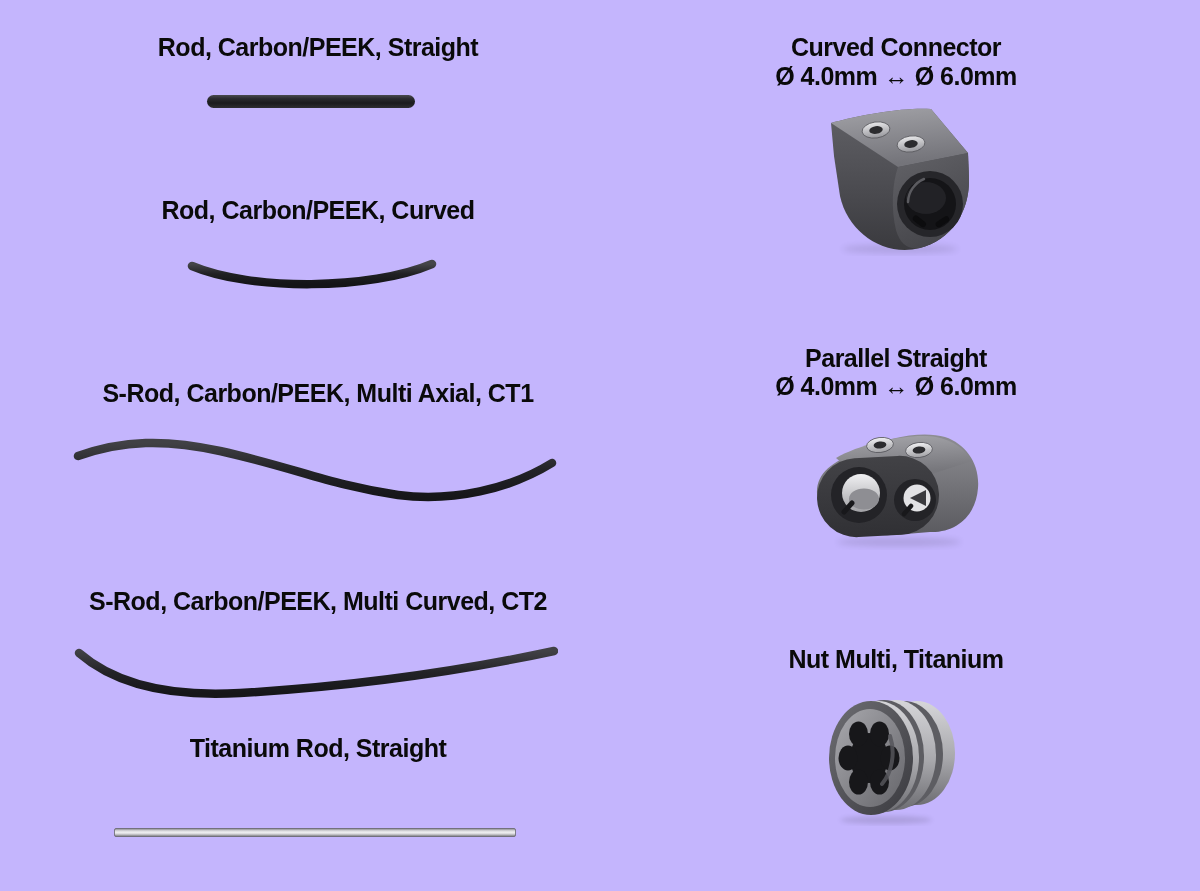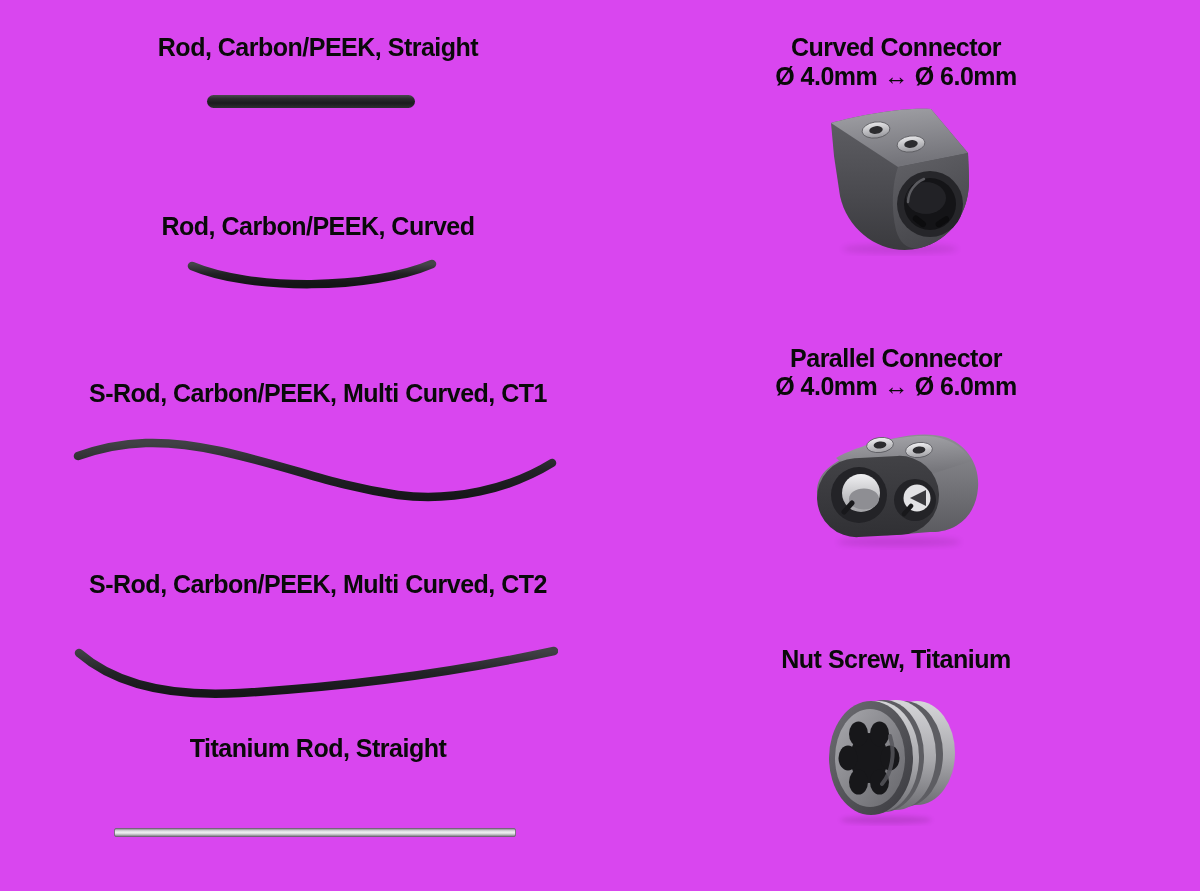--- a/index.html
+++ b/index.html
@@ -1,17 +1,17 @@
 <!DOCTYPE html>
 <html><head>
 <meta charset="utf-8">
 <style>
   html,body{margin:0;padding:0;background:#ffffff;}
   .canvas{
-    position:relative;width:1200px;height:891px;background:#d946ef;
+    position:relative;width:1200px;height:891px;background:#c4b5fd;
     font-family:"Liberation Sans",sans-serif;overflow:hidden;
   }
   .lbl{
     position:absolute;font-weight:700;font-size:25px;letter-spacing:-0.5px;
     color:#0a0a0a;text-align:center;line-height:29px;white-space:nowrap;
   }
   .lbl.left-col{left:0;width:636px;}
   .lbl.right-col{left:676px;width:440px;}
   .art{position:absolute;}
   .art svg{display:block;}
@@ -31,49 +31,49 @@
             <stop offset="0" stop-color="#4a4a4e"></stop>
               <stop offset="0.28" stop-color="#2b2b2f"></stop>
             <stop offset="0.62" stop-color="#1b1b1e"></stop>
               <stop offset="1" stop-color="#2e2e31"></stop>
           </linearGradient>
         </defs>
         <rect x="1" y="1" width="208" height="13" rx="6.5" fill="url(#gCarbonBar)"></rect>
       </svg>
     </div>
 
-    <div class="lbl left-col" style="top:212px">Rod, Carbon/PEEK, Curved</div>
+    <div class="lbl left-col" style="top:196px">Rod, Carbon/PEEK, Curved</div>
     <div class="art" style="left:186px;top:256px">
       <svg width="252" height="46" viewBox="0 0 252 46">
         <defs>
           <linearGradient id="gCarbonCurve" x1="0" y1="0" x2="0" y2="1">
             <stop offset="0" stop-color="#454549"></stop>
               <stop offset="0.5" stop-color="#202023"></stop>
             <stop offset="1" stop-color="#141417"></stop>
           </linearGradient>
         </defs>
         <path d="M 6,10 C 65,35 185,34 246,8" fill="none" stroke="url(#gCarbonCurve)" stroke-width="8.5" stroke-linecap="round"></path>
       </svg>
     </div>
 
-    <div class="lbl left-col" style="top:379px">S-Rod, Carbon/PEEK, Multi Curved, CT1</div>
+    <div class="lbl left-col" style="top:379px">S-Rod, Carbon/PEEK, Multi Axial, CT1</div>
     <div class="art" style="left:68px;top:436px">
       <svg width="490" height="72" viewBox="0 0 490 72">
         <defs>
           <linearGradient id="gCarbonS1" x1="0" y1="0" x2="0" y2="1">
             <stop offset="0" stop-color="#414145"></stop>
               <stop offset="0.5" stop-color="#232327"></stop>
             <stop offset="1" stop-color="#161619"></stop>
           </linearGradient>
         </defs>
         <path d="M 10,20 C 55,4 98,3 152,15 C 228,32 262,49 330,59 C 385,66 442,53 484,27" fill="none" stroke="url(#gCarbonS1)" stroke-width="8.5" stroke-linecap="round"></path>
       </svg>
     </div>
 
-    <div class="lbl left-col" style="top:570px">S-Rod, Carbon/PEEK, Multi Curved, CT2</div>
+    <div class="lbl left-col" style="top:587px">S-Rod, Carbon/PEEK, Multi Curved, CT2</div>
     <div class="art" style="left:68px;top:640px">
       <svg width="490" height="62" viewBox="0 0 490 62">
         <defs>
           <linearGradient id="gCarbonS2" x1="0" y1="0" x2="0" y2="1">
             <stop offset="0" stop-color="#414145"></stop>
               <stop offset="0.5" stop-color="#232327"></stop>
             <stop offset="1" stop-color="#161619"></stop>
           </linearGradient>
         </defs>
         <path d="M 11,13 C 48,45 102,57 172,53 C 292,46 402,29 486,11" fill="none" stroke="url(#gCarbonS2)" stroke-width="8.5" stroke-linecap="round"></path>
@@ -137,21 +137,21 @@
         <rect x="115" y="113" width="15" height="6" rx="3" transform="rotate(-34 122 116)" fill="#0c0c0e"></rect>
         <g>
           <ellipse cx="56" cy="24" rx="14" ry="8" transform="rotate(-8 56 24)" fill="url(#axScrew)" stroke="#55555a" stroke-width="0.8"></ellipse>
           <ellipse cx="56" cy="24" rx="6.8" ry="3.8" transform="rotate(-8 56 24)" fill="#2c2c2f"></ellipse>
           <ellipse cx="91" cy="38" rx="14" ry="8" transform="rotate(-8 91 38)" fill="url(#axScrew)" stroke="#55555a" stroke-width="0.8"></ellipse>
           <ellipse cx="91" cy="38" rx="6.8" ry="3.8" transform="rotate(-8 91 38)" fill="#2c2c2f"></ellipse>
         </g>
       </svg>
     </div>
 
-    <div class="lbl right-col" style="top:344px">Parallel Connector</div>
+    <div class="lbl right-col" style="top:344px">Parallel Straight</div>
     <div class="lbl right-col" style="top:372px">Ø 4.0mm ↔ Ø 6.0mm</div>
     <div class="art" style="left:814px;top:428px">
       <svg width="166" height="122" viewBox="0 0 166 122">
         <defs>
           <linearGradient id="paBody" x1="0" y1="0" x2="0" y2="1">
             <stop offset="0" stop-color="#8e8e93"></stop>
               <stop offset="1" stop-color="#5a5a5f"></stop>
           </linearGradient>
           <linearGradient id="paTop" x1="0" y1="0" x2="0.2" y2="1">
             <stop offset="0" stop-color="#a5a5aa"></stop>
@@ -187,21 +187,21 @@
         </g>
         <g>
           <ellipse cx="66" cy="17" rx="13.5" ry="7.5" transform="rotate(-7 66 17)" fill="url(#paInner)" stroke="#55555a" stroke-width="0.8"></ellipse>
           <ellipse cx="66" cy="17" rx="6.4" ry="3.5" transform="rotate(-7 66 17)" fill="#2c2c2f"></ellipse>
           <ellipse cx="105" cy="22" rx="13.5" ry="7.5" transform="rotate(-7 105 22)" fill="url(#paInner)" stroke="#55555a" stroke-width="0.8"></ellipse>
           <ellipse cx="105" cy="22" rx="6.4" ry="3.5" transform="rotate(-7 105 22)" fill="#2c2c2f"></ellipse>
         </g>
       </svg>
     </div>
 
-    <div class="lbl right-col" style="top:645px">Nut Screw, Titanium</div>
+    <div class="lbl right-col" style="top:645px">Nut Multi, Titanium</div>
     <div class="art" style="left:824px;top:692px">
       <svg width="136" height="134" viewBox="0 0 136 134">
         <defs>
           <linearGradient id="nsRidge" x1="0" y1="0" x2="0" y2="1">
             <stop offset="0" stop-color="#d6d6d9"></stop>
               <stop offset="0.55" stop-color="#a8a8ac"></stop>
             <stop offset="1" stop-color="#6e6e73"></stop>
           </linearGradient>
           <linearGradient id="nsFront" x1="0" y1="0" x2="1" y2="1">
             <stop offset="0" stop-color="#6e6e73"></stop>

